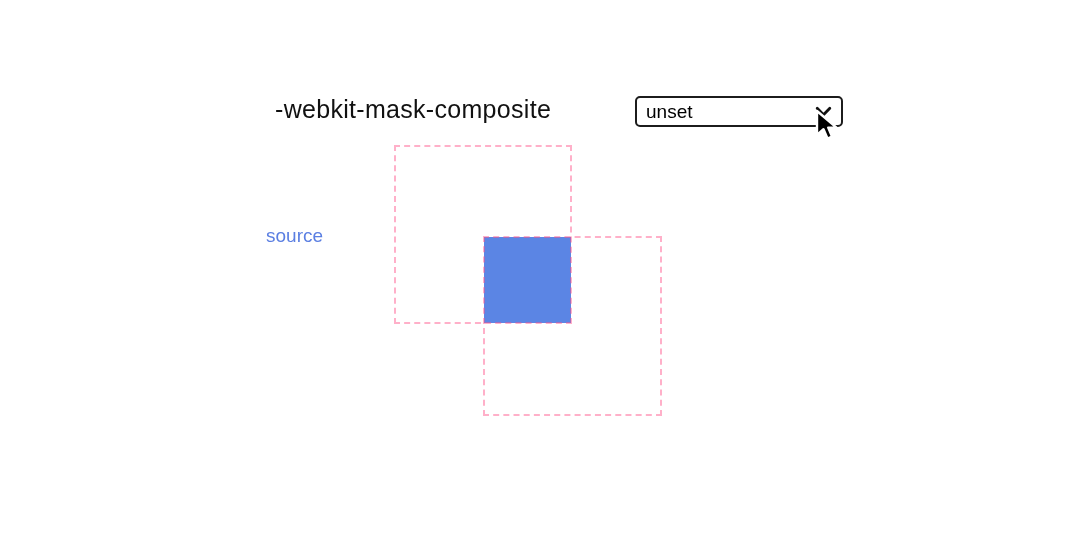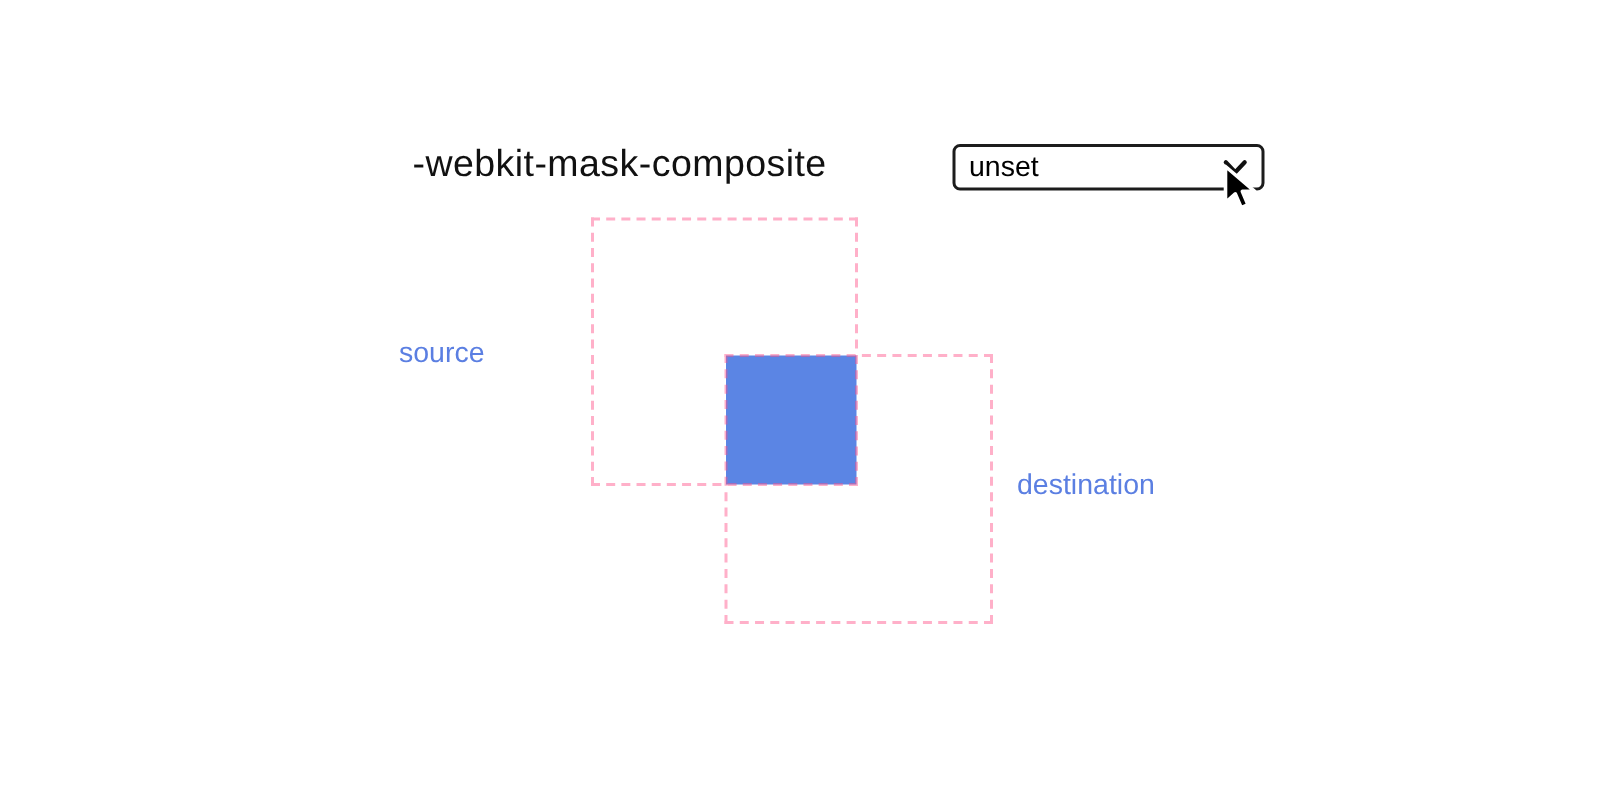--- a/index.html
+++ b/index.html
@@ -125,19 +125,18 @@
     </svg>
   </div>
 
   <div class="mask-box" style="background: rgb(91, 133, 228);"></div>
 
   <div class="dashed-box source-box" style="border-color: rgba(255, 82, 136, 0.45);"></div>
 
   <div class="dashed-box destination-box" style="border-color: rgba(255, 82, 136, 0.45);"></div>
 
   <span class="demo-label source-label" style="color: rgb(91, 127, 226);">source</span>
-  <span class="demo-label destination-label" style="color: rgb(91, 127, 226);">destination</span>
 
   <svg class="cursor-svg" viewBox="0 0 27 34" aria-hidden="true">
     <path d="M 4 2 L 4 26 L 10.5 20.2 L 14.5 29.5 L 19 27.5 L 15.2 18.6 L 23.5 18.6 Z" fill="#000000" stroke="#ffffff" stroke-width="2.4" stroke-linejoin="round"></path>
   </svg>
 
 </div>
 
 </body></html>

